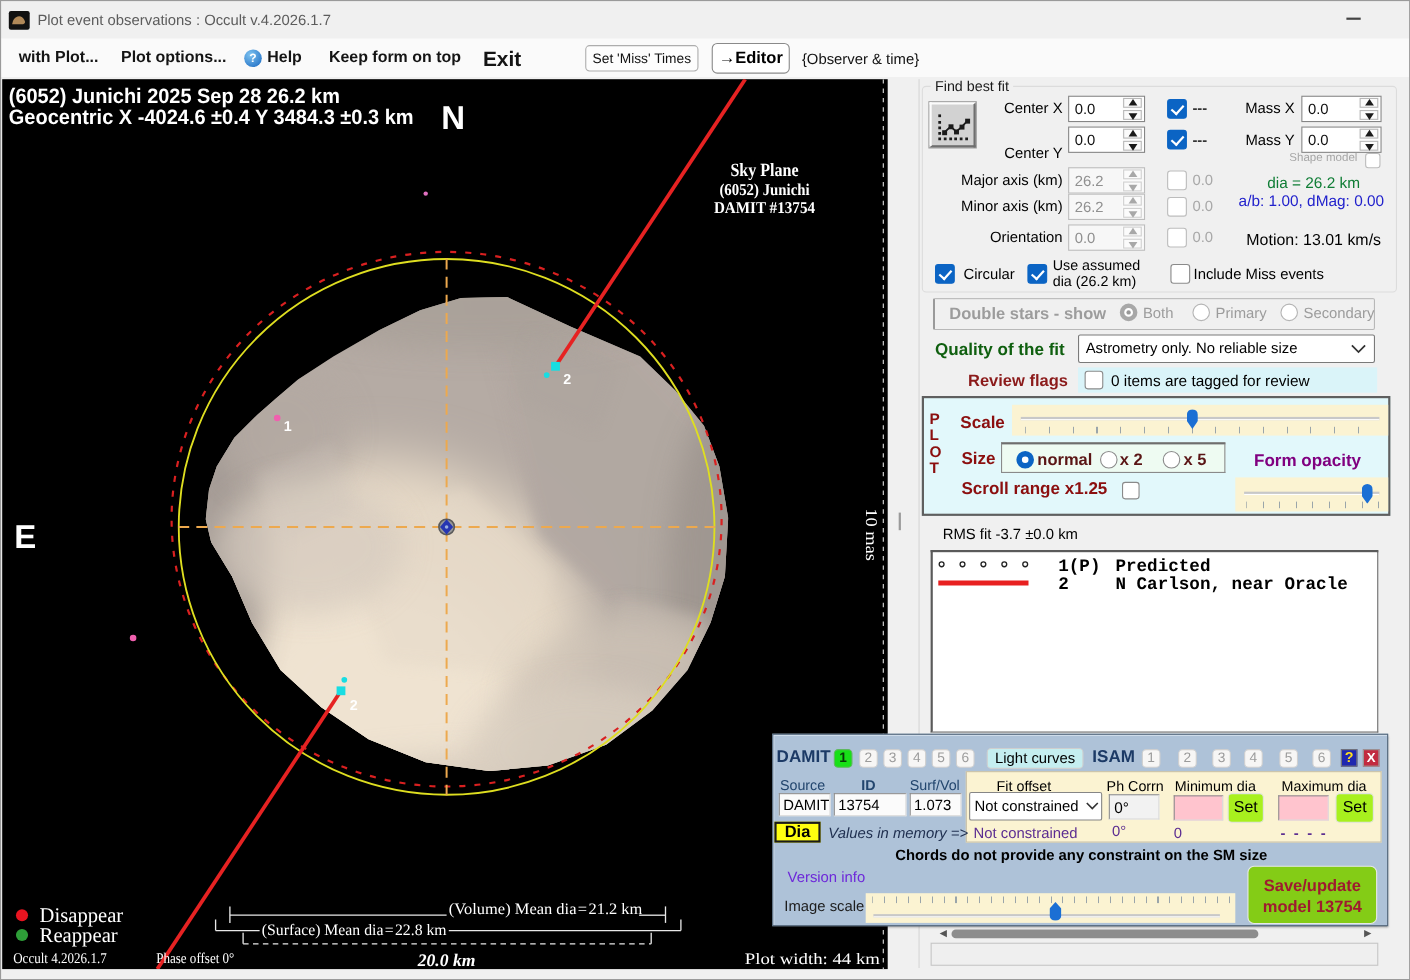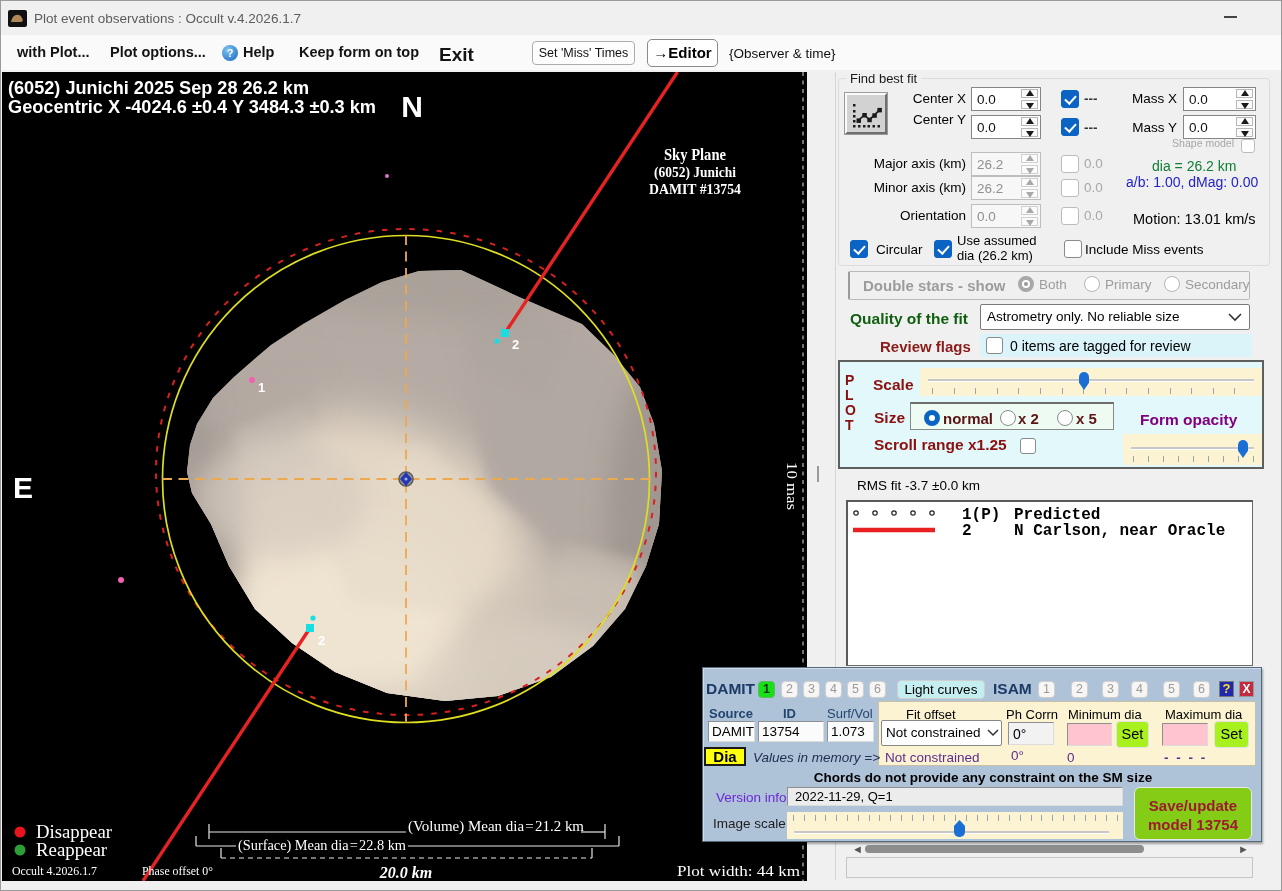--- a/index.html
+++ b/index.html
@@ -176,21 +176,21 @@
       <i></i>
       <b></b>
     </span></div>
 <div class="cb on" style="left:1061px;top:90px"></div>
 <div class="lbl" style="left:1084px;top:91px;font-weight:bold;color:#333">---</div>
 <div class="lbl" style="left:1107px;top:91px;width:70px;text-align:right">Mass X</div>
 <div class="inp" style="left:1183px;top:87px;width:73px;height:24px">0.0<span class="spin">
       <i></i>
       <b></b>
     </span></div>
-<div class="lbl" style="left:896px;top:112px;width:70px;text-align:right">Center Y</div>
+<div class="lbl" style="left:896px;top:132px;width:70px;text-align:right">Center Y</div>
 <div class="inp" style="left:971px;top:115px;width:70px;height:24px">0.0<span class="spin">
       <i></i>
       <b></b>
     </span></div>
 <div class="cb on" style="left:1061px;top:118px"></div>
 <div class="lbl" style="left:1084px;top:120px;font-weight:bold;color:#333">---</div>
 <div class="lbl" style="left:1107px;top:120px;width:70px;text-align:right">Mass Y</div>
 <div class="inp" style="left:1183px;top:115px;width:73px;height:24px">0.0<span class="spin">
       <i></i>
       <b></b>
@@ -307,21 +307,21 @@
 <div class="abs navy" style="left:290px;top:12px;font-size:15.5px">ISAM</div>
 <div class="dbtn" style="left:335px;top:13px">1</div>
 <div class="dbtn" style="left:368px;top:13px">2</div>
 <div class="dbtn" style="left:399px;top:13px">3</div>
 <div class="dbtn" style="left:428px;top:13px">4</div>
 <div class="dbtn" style="left:460px;top:13px">5</div>
 <div class="dbtn" style="left:490px;top:13px">6</div>
 <div class="abs" style="left:516px;top:13px;width:15px;height:16px;background:#2028b0;border:1px solid #777;color:#ffe020;font-weight:bold;font-size:13px;text-align:center;line-height:14px">?</div>
 <div class="abs" style="left:536px;top:13px;width:15px;height:16px;background:#c22b40;border:1px solid #999;color:#fff;font-weight:bold;font-size:12px;text-align:center;line-height:14px">X</div>
 <div class="abs" style="left:175px;top:33px;width:378px;height:65px;background:#fbf3d2;border:1px solid #c8c0a8"></div>
-<div class="abs navy" style="left:6px;top:38px;font-size:13px;font-weight:bold;color:#23466e">Source</div>
+<div class="abs navy" style="left:6px;top:38px;font-size:13px;font-weight:normal;color:#23466e">Source</div>
 <div class="abs navy" style="left:80px;top:38px;font-size:13px;font-weight:bold;color:#23466e">ID</div>
 <div class="abs navy" style="left:124px;top:38px;font-size:13px;font-weight:normal;color:#23466e">Surf/Vol</div>
 <div class="abs" style="left:203px;top:39px;font-size:13px;color:#000">Fit offset</div>
 <div class="abs" style="left:303px;top:39px;font-size:13px;color:#000">Ph Corrn</div>
 <div class="abs" style="left:365px;top:39px;font-size:13px;color:#000">Minimum dia</div>
 <div class="abs" style="left:462px;top:39px;font-size:13px;color:#000">Maximum dia</div>
 <div class="sunk" style="left:5px;top:53px;width:47px;height:21px;padding:2px 0 0 3px">DAMIT</div>
 <div class="sunk" style="left:55px;top:53px;width:66px;height:21px;padding:2px 0 0 3px">13754</div>
 <div class="sunk" style="left:124px;top:53px;width:47px;height:21px;padding:2px 0 0 3px">1.073</div>
 <div class="abs" style="left:178px;top:52px;width:121px;height:26px;background:#fff;border:1px solid #868686;border-radius:2px;font-size:13.5px;color:#000;line-height:24px;padding-left:4px">Not constrained</div>
@@ -334,20 +334,19 @@
 <div class="sunk" style="left:459px;top:55px;width:46px;height:23px;background:#ffc4ce"></div>
 <div class="abs" style="left:511px;top:53px;width:35px;height:27px;background:#a8f01e;border:1px solid #e2e2e2;border-radius:4px;font-size:14.5px;color:#000;text-align:center;line-height:25px">Set</div>
 <div class="abs" style="left:1px;top:79px;width:42px;height:19px;background:#ffff10;border:2px solid #1a1a1a;font-size:15px;font-weight:bold;color:#000;text-align:center;line-height:15px">Dia</div>
 <div class="abs" style="left:50px;top:82px;font-size:13.5px;font-style:italic;color:#203050">Values in memory =&gt;</div>
 <div class="abs" style="left:182px;top:82px;font-size:13.5px;color:#5c2d91">Not constrained</div>
 <div class="abs" style="left:308px;top:80px;font-size:13.5px;color:#5c2d91">0°</div>
 <div class="abs" style="left:364px;top:82px;font-size:13.5px;color:#5c2d91">0</div>
 <div class="abs" style="left:461px;top:82px;font-size:13.5px;font-weight:bold;color:#5c2d91;letter-spacing:2px">- - - -</div>
 <div class="abs" style="left:0;top:102px;width:560px;text-align:center;font-size:13.5px;font-weight:bold;color:#000">Chords do not provide any constraint on the SM size</div>
 <div class="abs" style="left:13px;top:122px;font-size:13.5px;color:#6d28d9">Version info</div>
-<div class="sunk" style="left:84px;top:119px;width:336px;height:19px;background:#ececec;padding:1px 0 0 7px;font-size:13px">2022-11-29, Q=1</div>
 <div class="abs" style="left:10px;top:148px;font-size:13.5px;color:#1e1e1e">Image scale</div>
 <div class="abs" style="left:84px;top:144px;width:336px;height:27px;background:#fbf3d2"></div>
 <div class="tick" style="left:90px;top:147px;width:326px;background-image:repeating-linear-gradient(90deg,#9aa5aa 0 1px,transparent 1px 10.8px)"></div>
 <div class="abs" style="left:91px;top:163px;width:315px;height:3px;background:#c8c8c8;border-bottom:1px solid #fff"></div>
 <div class="abs" style="left:251px;top:152px;width:11px;height:17px;background:#1b6fd4;border-radius:2px 2px 5px 5px;clip-path:polygon(50% 0,100% 36%,100% 100%,0 100%,0 36%)"></div>
 <div class="abs" style="left:431px;top:119px;width:118px;height:53px;background:#84cc16;border:1px solid #e8e8e8;border-radius:6px;font-size:15px;font-weight:bold;color:#9e1b30;text-align:center;line-height:19px;padding-top:8px">Save/update<br>model 13754</div>
 </div>
 
 </body></html>

